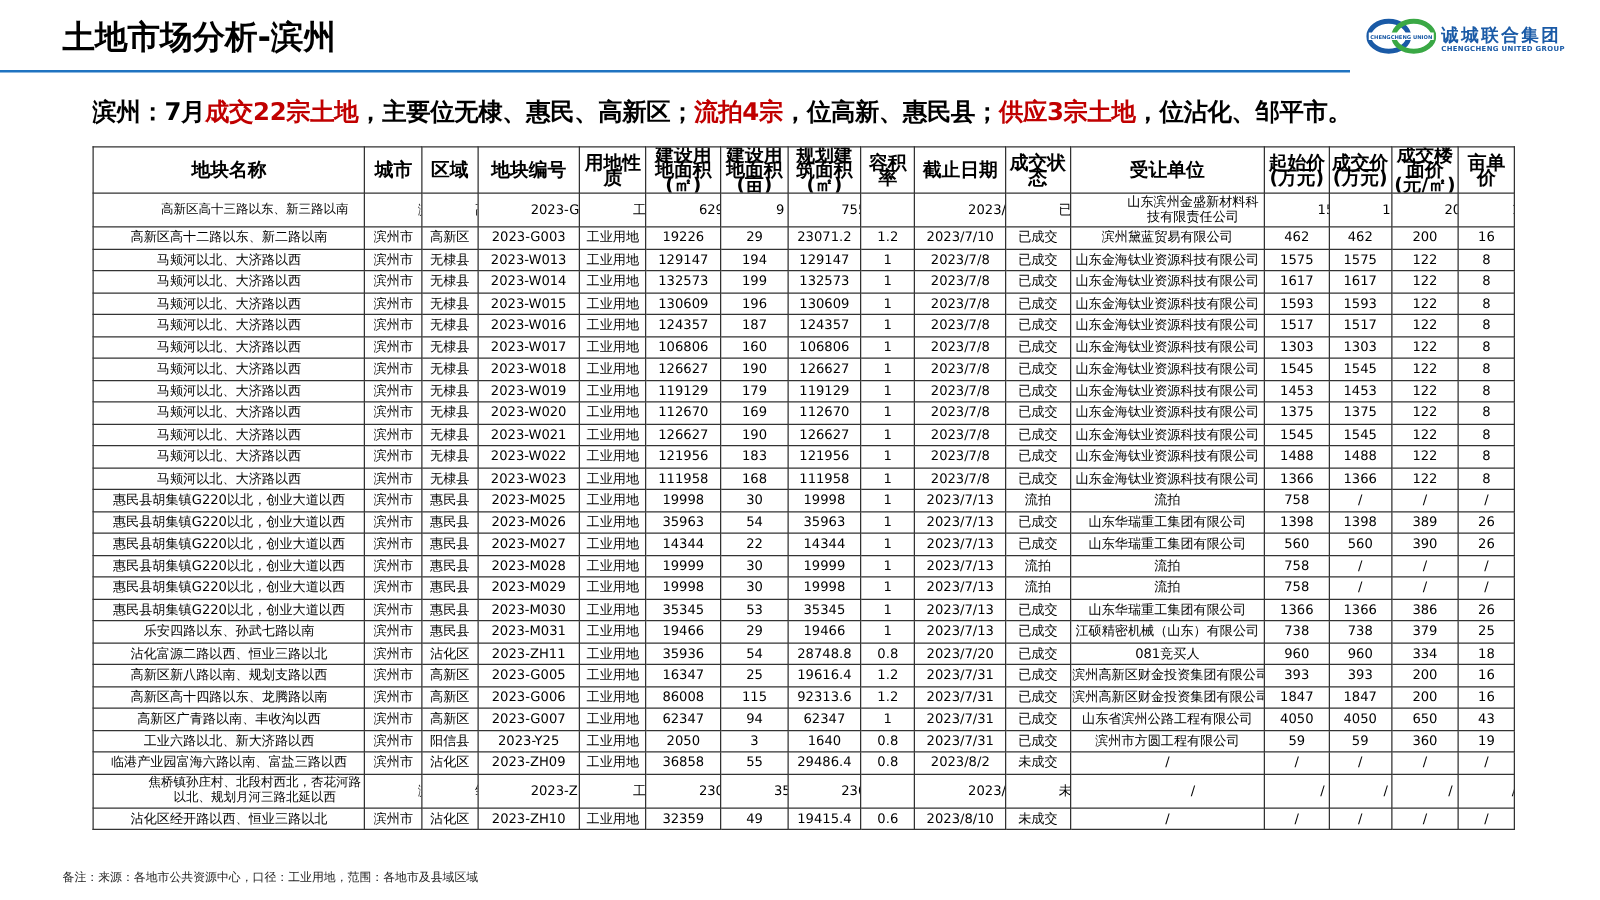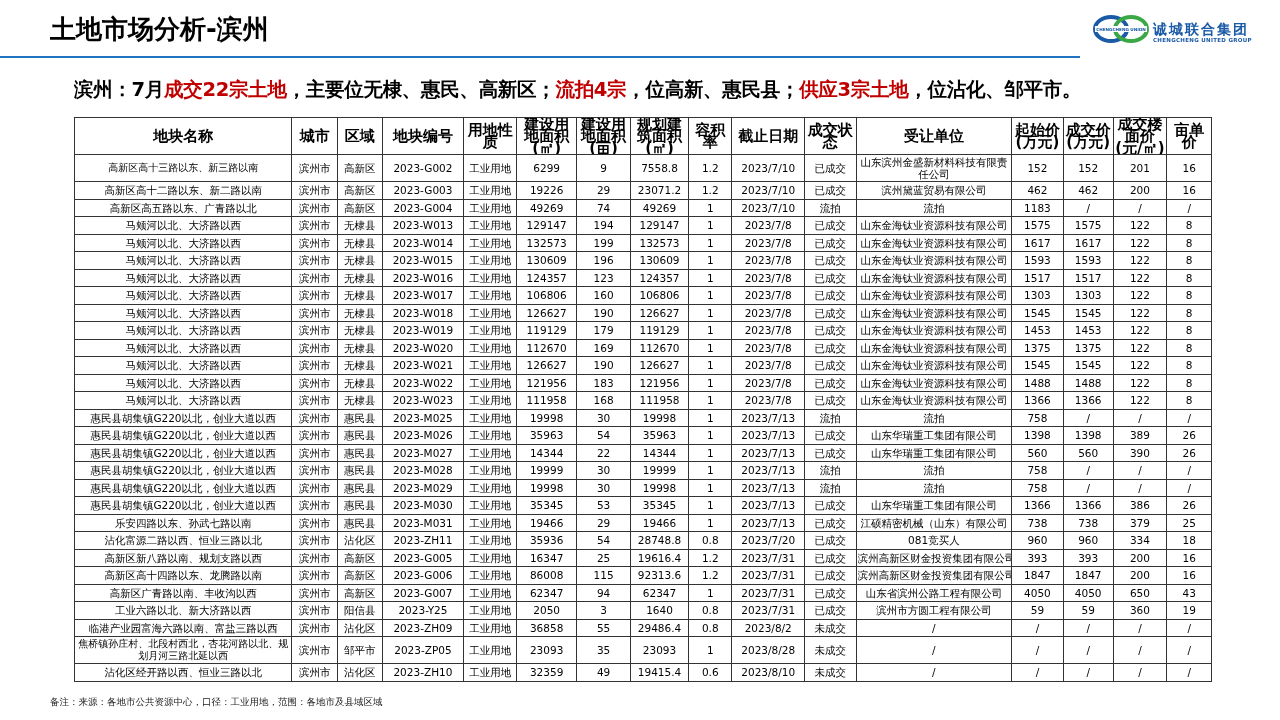--- a/index.html
+++ b/index.html
@@ -13,21 +13,21 @@
   .logo-cn { font-size:14px; font-weight:bold; color:#1a5aa6; letter-spacing:2px; line-height:15px; }
   .logo-en { font-size:5.5px; font-weight:bold; color:#1a5aa6; line-height:7px; letter-spacing:0.3px; }
   .summary { position:absolute; left:74px; top:76px; font-size:19.5px; font-weight:bold; white-space:nowrap; letter-spacing:-0.3px; }
   .summary .hl { color:#c00000; }
   table.grid { position:absolute; left:74px; top:117px; width:1138px; border-collapse:collapse; table-layout:fixed;
                font-size:10.5px; }
   table.grid th, table.grid td { border:1px solid #333; text-align:center; vertical-align:middle; padding:0 1px;
                line-height:12px; overflow:hidden; white-space:nowrap; }
   table.grid th { font-weight:bold; height:29px; white-space:normal; line-height:12px; font-size:15px; }
   table.grid td { height:16.5px; }
-  table.grid tr.tall td { height:26px; }
+  table.grid tr.tall td { height:26px;padding-left:42px; }
   table.grid td.wrap { white-space:normal; }
   table.grid tr.tall td.name-cell { font-size:10px; }
   .footnote { position:absolute; left:50px; top:696px; font-size:9.5px; color:#222; }
 </style>
 </head>
 <body>
 
 <div class="page-title">土地市场分析-滨州</div>
 <div class="title-rule"></div>
 
@@ -120,38 +120,20 @@
         <td>1.2</td>
         <td>2023/7/10</td>
         <td>已成交</td>
         <td>滨州黛蓝贸易有限公司</td>
         <td>462</td>
         <td>462</td>
         <td>200</td>
         <td>16</td>
       </tr>
       <tr>
-        <td class="name-cell">高新区高五路以东、广青路以北</td>
-        <td>滨州市</td>
-        <td>高新区</td>
-        <td>2023-G004</td>
-        <td>工业用地</td>
-        <td>49269</td>
-        <td>74</td>
-        <td>49269</td>
-        <td>1</td>
-        <td>2023/7/10</td>
-        <td>流拍</td>
-        <td>流拍</td>
-        <td>1183</td>
-        <td>/</td>
-        <td>/</td>
-        <td>/</td>
-      </tr>
-      <tr>
         <td class="name-cell">马颊河以北、大济路以西</td>
         <td>滨州市</td>
         <td>无棣县</td>
         <td>2023-W013</td>
         <td>工业用地</td>
         <td>129147</td>
         <td>194</td>
         <td>129147</td>
         <td>1</td>
         <td>2023/7/8</td>
@@ -198,21 +180,21 @@
         <td>122</td>
         <td>8</td>
       </tr>
       <tr>
         <td class="name-cell">马颊河以北、大济路以西</td>
         <td>滨州市</td>
         <td>无棣县</td>
         <td>2023-W016</td>
         <td>工业用地</td>
         <td>124357</td>
-        <td>123</td>
+        <td>187</td>
         <td>124357</td>
         <td>1</td>
         <td>2023/7/8</td>
         <td>已成交</td>
         <td>山东金海钛业资源科技有限公司</td>
         <td>1517</td>
         <td>1517</td>
         <td>122</td>
         <td>8</td>
       </tr>

